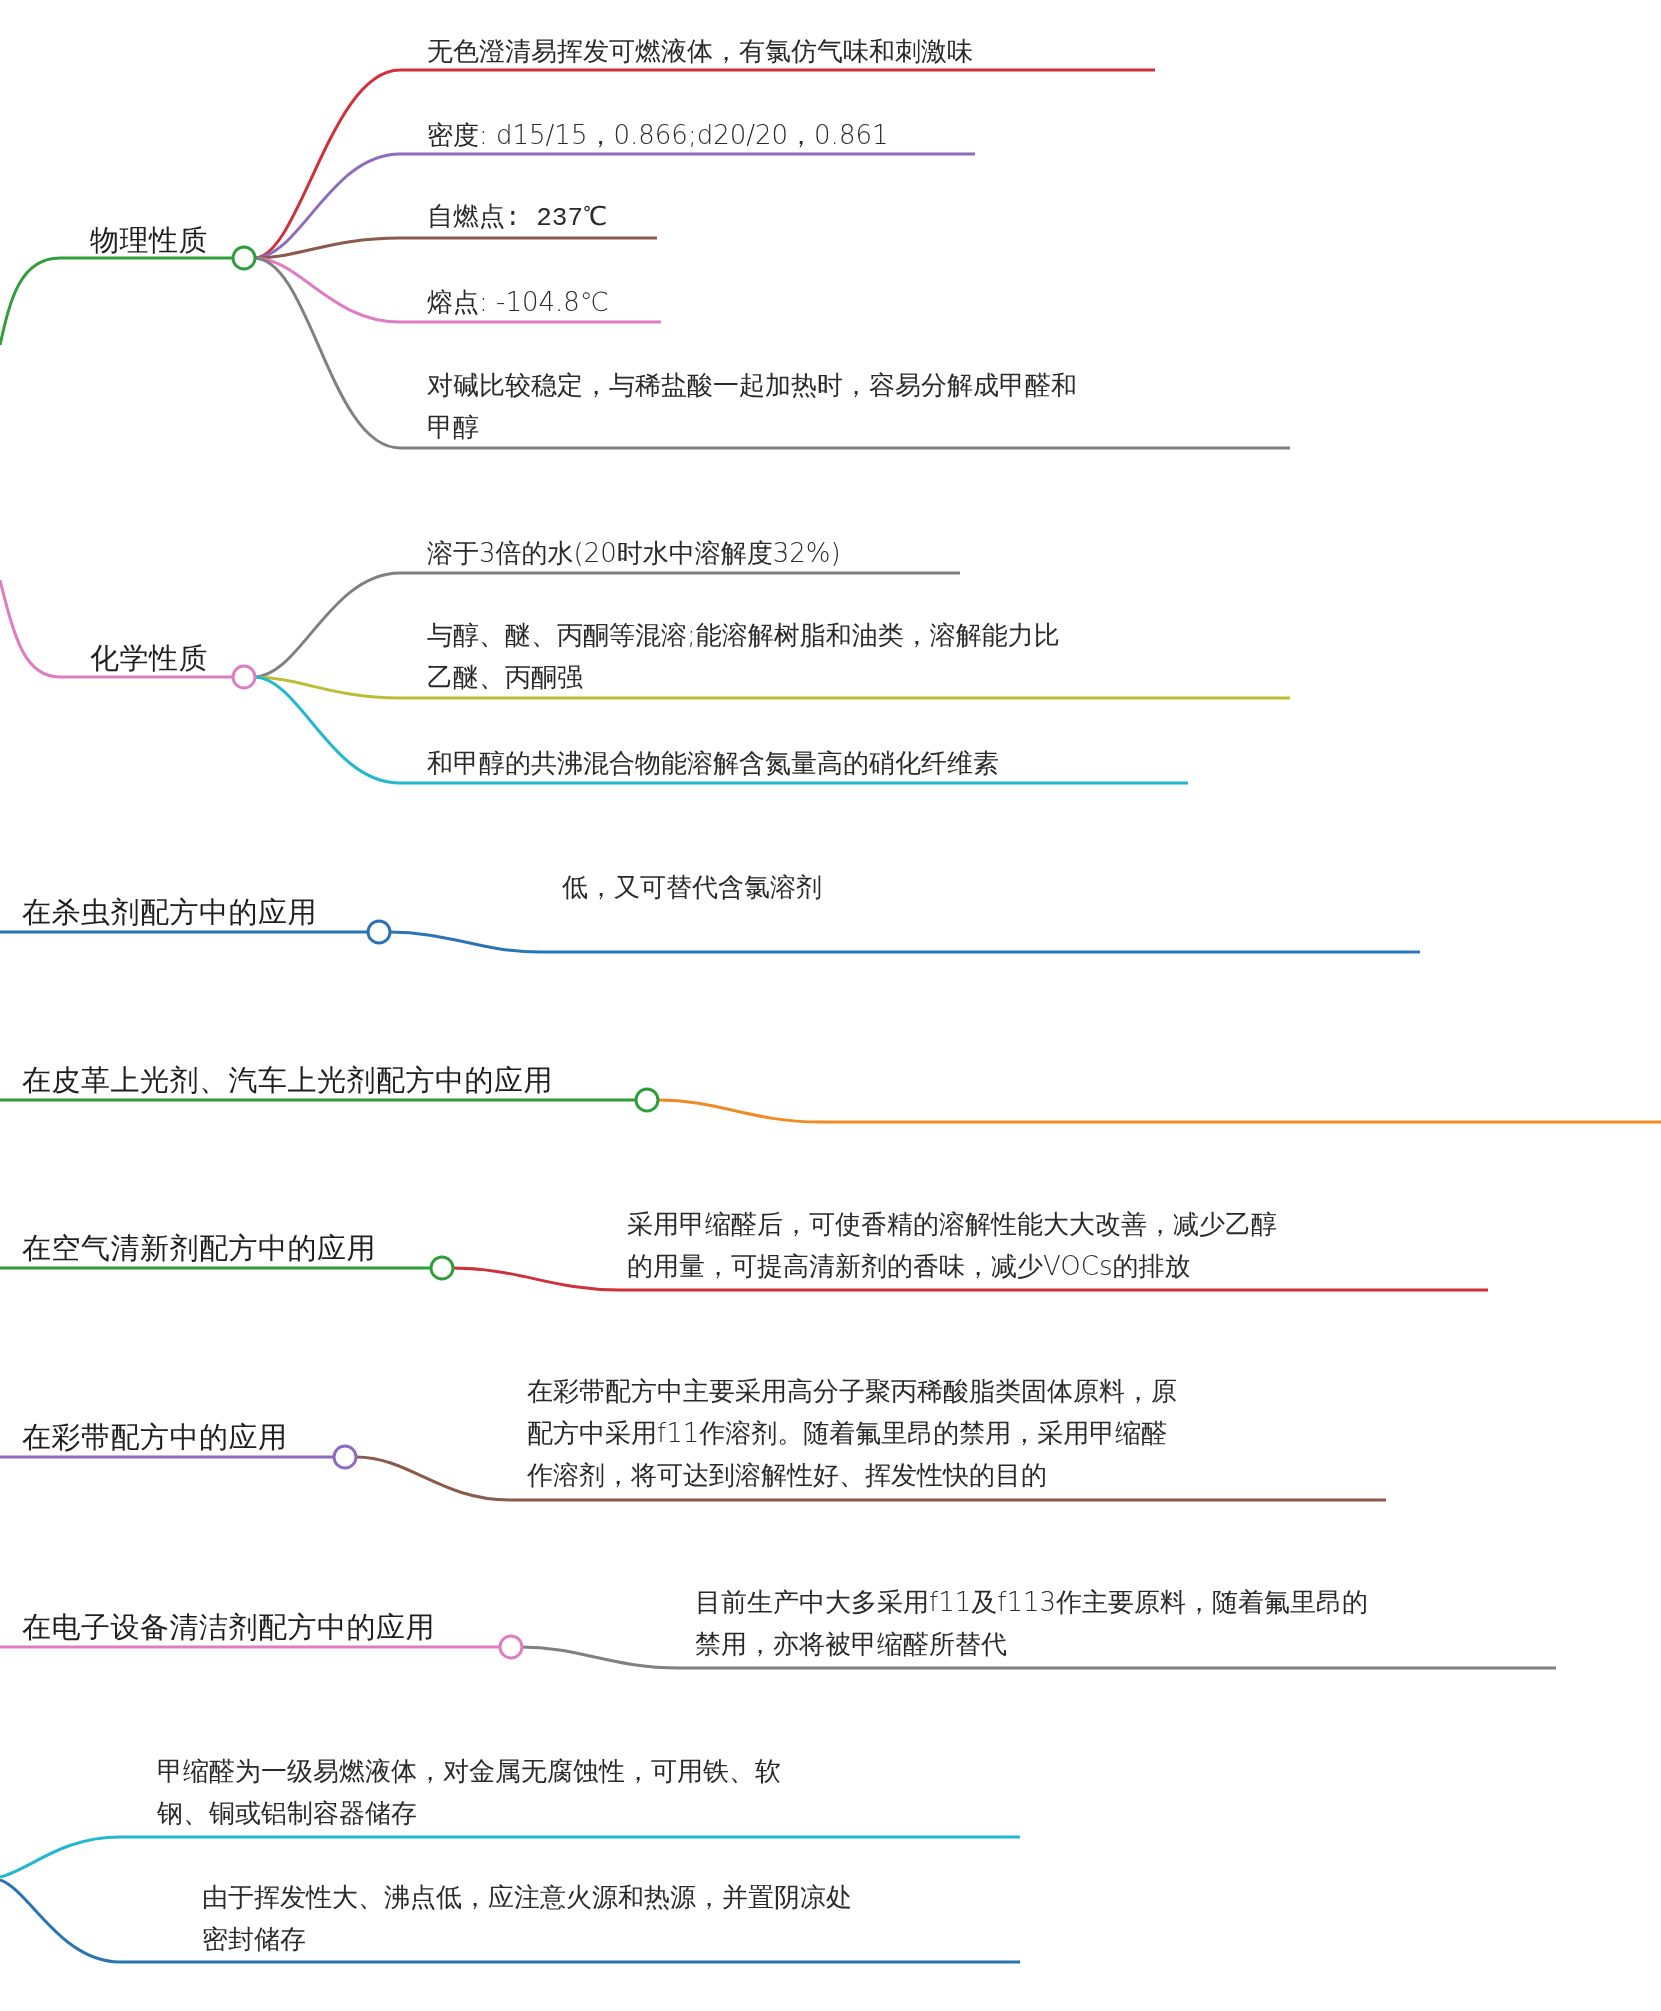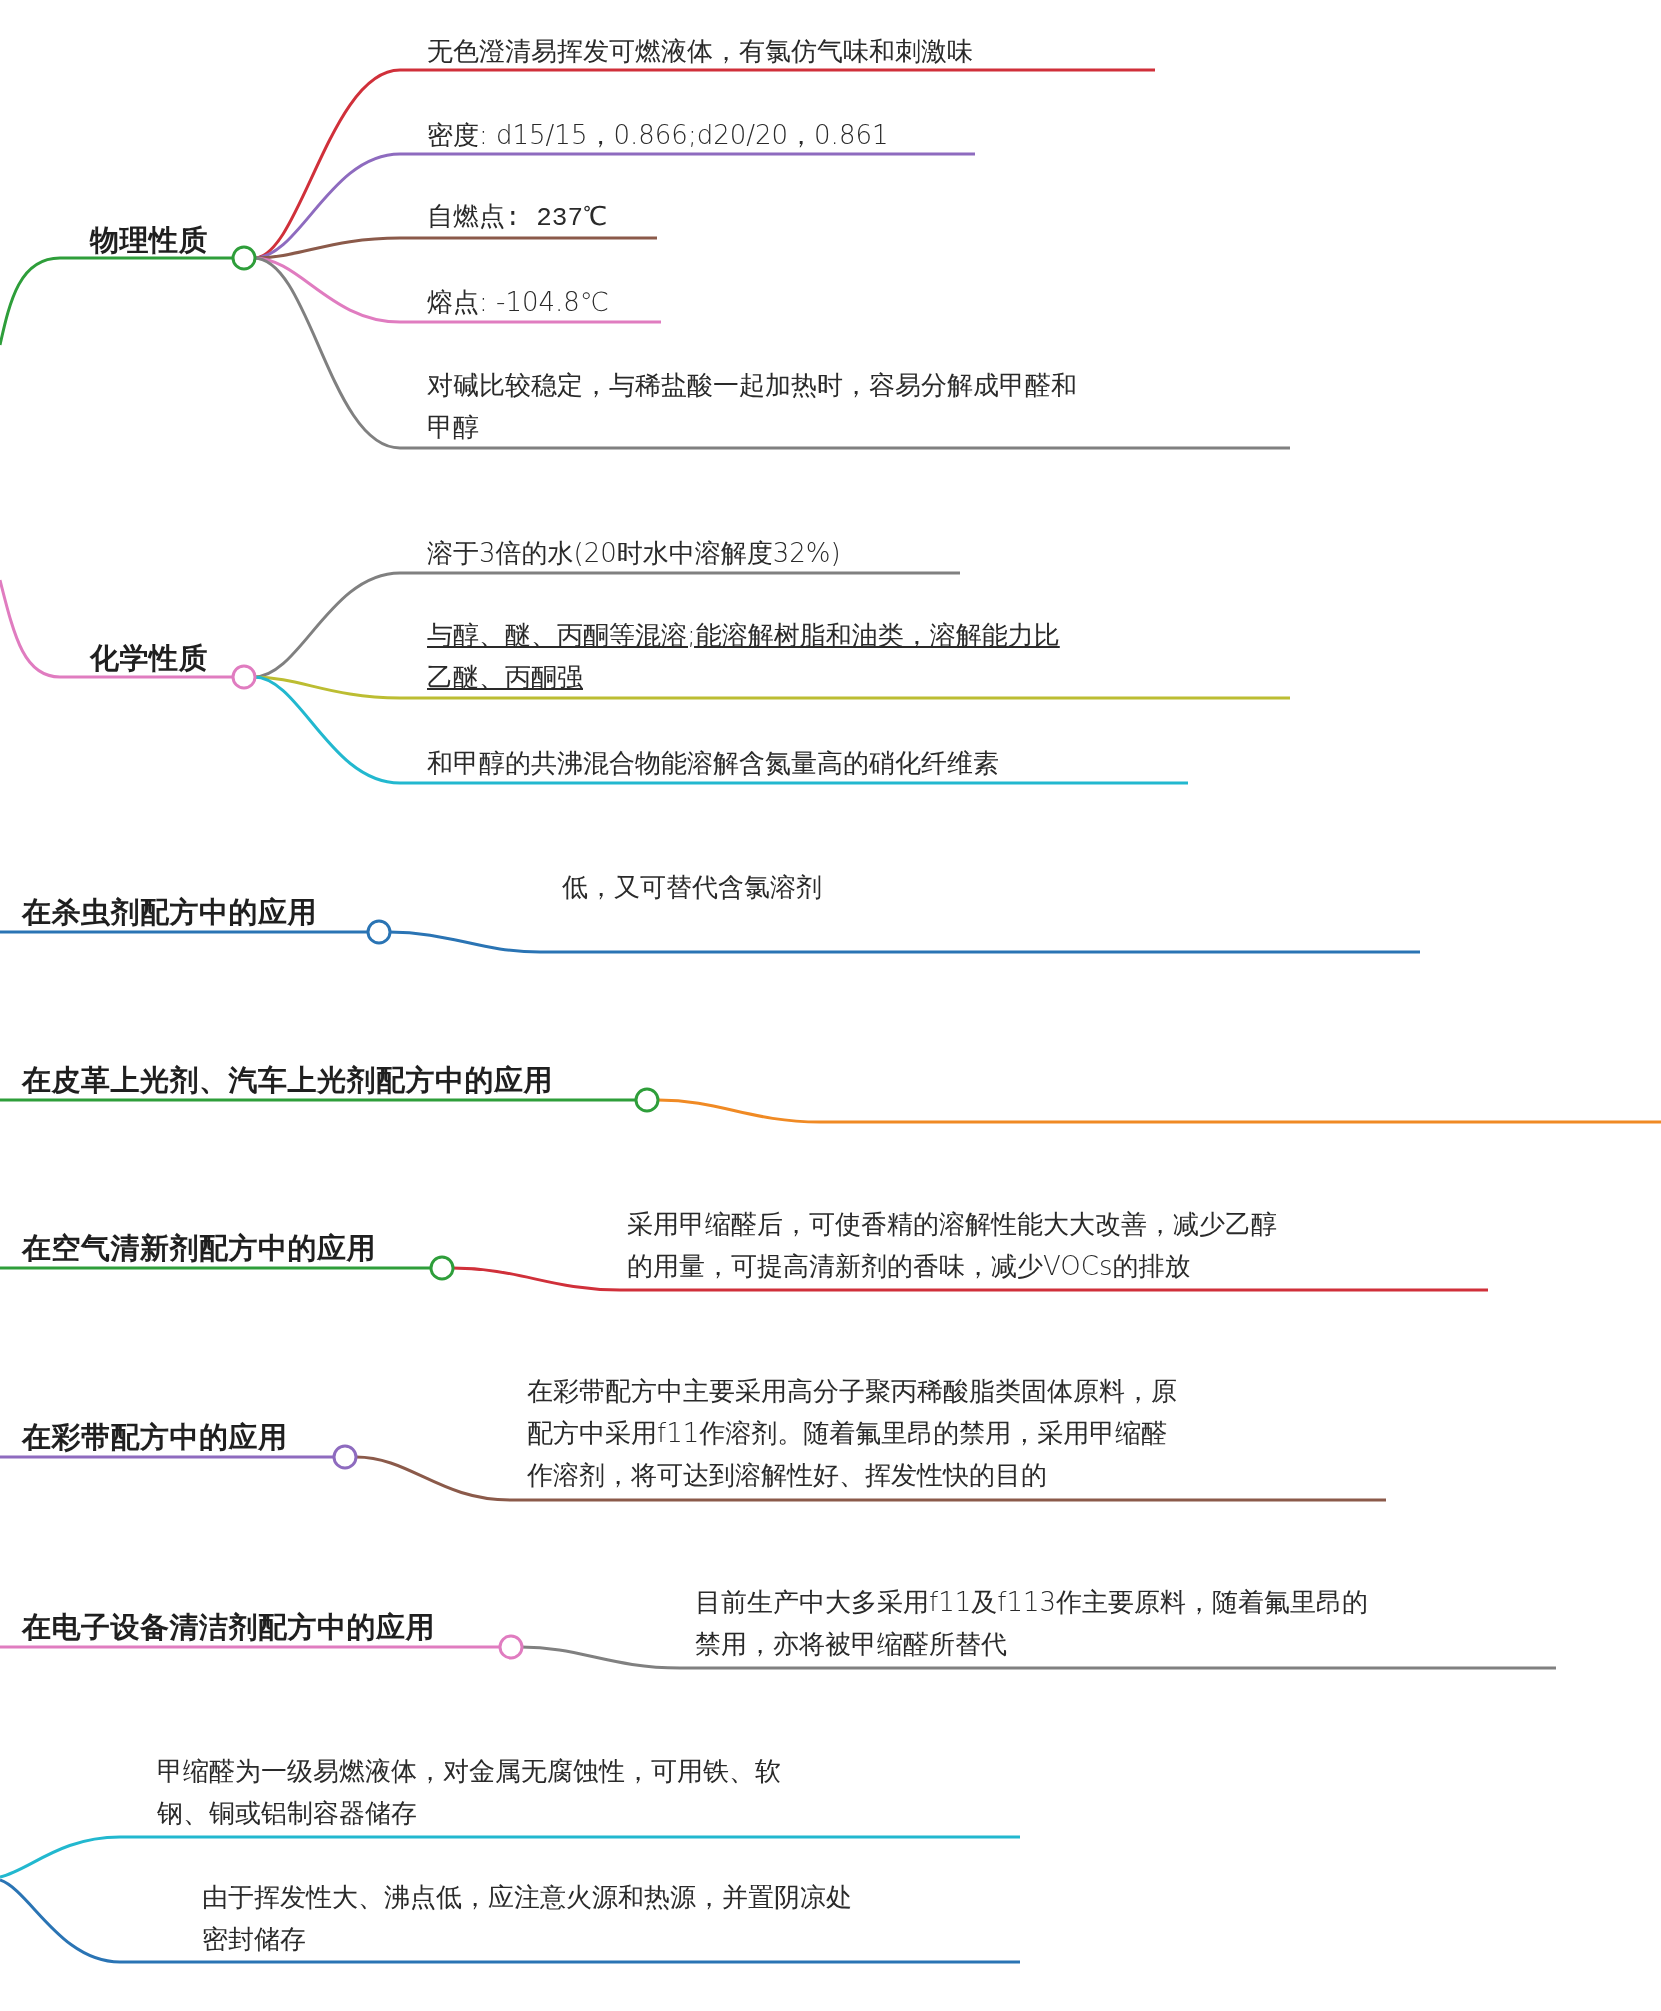--- a/index.html
+++ b/index.html
@@ -1,20 +1,20 @@
 <!DOCTYPE html>
 <html><head>
 <meta charset="utf-8">
 <style>
   html, body { margin:0; padding:0; background:#ffffff; }
   body { width:1661px; height:2011px; position:relative; overflow:hidden;
          font-family:"DejaVu Sans", "Liberation Sans", sans-serif; color:#222; }
   #canvas { position:absolute; left:0; top:0; width:1661px; height:2011px; }
   svg.links { position:absolute; left:0; top:0; }
-  .branch { position:absolute; font-weight:bold; font-size:29px; line-height:36px;
+  .branch { position:absolute; font-weight:normal; font-size:29px; line-height:36px;
             color:#1f1f1f; white-space:nowrap; letter-spacing:0.5px; }
   .leaf { position:absolute; font-size:26px; line-height:42px; color:#2a2a2a;
           white-space:nowrap; font-weight:300; }
   .leaf span { display:block; }
 </style>
 </head>
 <body>
 
 <div id="canvas">
   <svg class="links" width="1661" height="2011">
@@ -80,21 +80,21 @@
     <span>熔点: -104.8℃</span>
   </div>
   <div class="leaf" style="left:427px; top:364px;">
     <span>对碱比较稳定，与稀盐酸一起加热时，容易分解成甲醛和</span>
     <span>甲醇</span>
   </div>
 
   <div class="leaf" style="left:427px; top:532px;">
     <span>溶于3倍的水(20时水中溶解度32%)</span>
   </div>
-  <div class="leaf" style="left:427px; top:614px;text-decoration:underline;">
+  <div class="leaf" style="left:427px; top:614px;">
     <span>与醇、醚、丙酮等混溶;能溶解树脂和油类，溶解能力比</span>
     <span>乙醚、丙酮强</span>
   </div>
   <div class="leaf" style="left:427px; top:742px;">
     <span>和甲醇的共沸混合物能溶解含氮量高的硝化纤维素</span>
   </div>
 
   <div class="leaf" style="left:562px; top:866px;">
     <span>低，又可替代含氯溶剂</span>
   </div>

